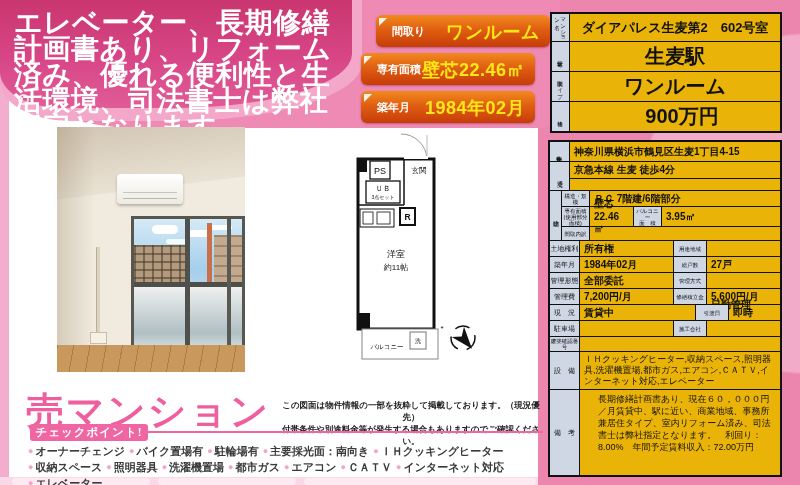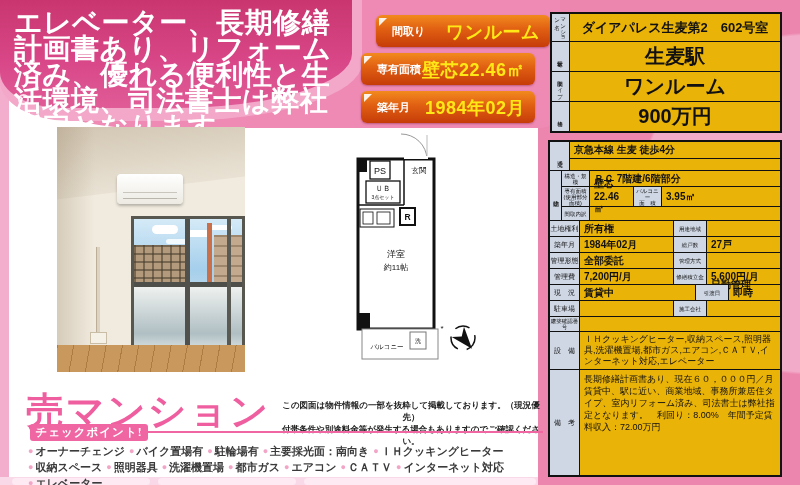--- a/index.html
+++ b/index.html
@@ -75,21 +75,21 @@
       letter-spacing:1px;}
   .chk-line{position:absolute;left:140px;top:431px;width:403px;height:2px;background:#ef66a3;}
   .chk-list{position:absolute;left:24px;top:443px;width:521px;font-size:11px;line-height:16px;
       font-weight:bold;color:#3a3a3a;}
   .chk-item{white-space:nowrap;}
   .chk-bullet{color:#f2a5c6;font-size:9px;margin:0 2px 0 4px;vertical-align:1px;}
   
   .tbl{position:absolute;background:#eab308;border:2px solid #111;box-sizing:border-box;
        display:flex;flex-direction:column;}
   .trow{display:flex;border-bottom:1px solid #111;box-sizing:border-box;flex:0 0 auto;}
-  .trow:last-child{border-bottom:none;}
+  .trow:last-child{border-bottom:none;gap:14px;}
   .lblv{writing-mode:vertical-rl;text-orientation:upright;background:#cfd7e4;border-right:1px solid #111;
        display:flex;align-items:center;justify-content:center;font-size:6px;color:#111;box-sizing:border-box;
        letter-spacing:0;}
   .lblh{background:#cfd7e4;border-right:1px solid #111;display:flex;align-items:center;justify-content:center;
        font-size:7px;color:#111;box-sizing:border-box;text-align:center;}
   .val{display:flex;align-items:center;padding:0 4px;font-size:10px;box-sizing:border-box;}
   .val.center{justify-content:center;}
   
   .sum-name{font-size:13px;font-weight:bold;}
   .sum-big{font-size:20px;font-weight:600;}
@@ -206,20 +206,24 @@
       <div class="lblv tiny" style="width:18px;">間取タイプ</div>
       <div class="val center sum-big" style="flex:1;">ワンルーム</div>
     </div>
     <div class="trow" style="height:29px;">
       <div class="lblv tiny" style="width:18px;">価格</div>
       <div class="val center sum-big" style="flex:1;">900万円</div>
     </div>
   </div>
 
   <div class="tbl" style="left:548px;top:140px;width:234px;height:337px;">
+    <div class="trow" style="height:20px;">
+      <div class="lblv tiny" style="width:20px;">物件所在地</div>
+      <div class="val" style="flex:1;font-weight:bold;">神奈川県横浜市鶴見区生麦1丁目4-15</div>
+    </div>
     <div class="trow" style="height:29px;">
       <div class="lblv" style="width:20px;">交通</div>
       <div class="sub2">
         <div class="subrow" style="height:17px;">
           <div class="val" style="flex:1;font-weight:bold;">京急本線 生麦 徒歩4分</div>
         </div>
         <div class="subrow" style="flex:1;">
           <div class="val" style="flex:1;"></div>
         </div>
       </div>

